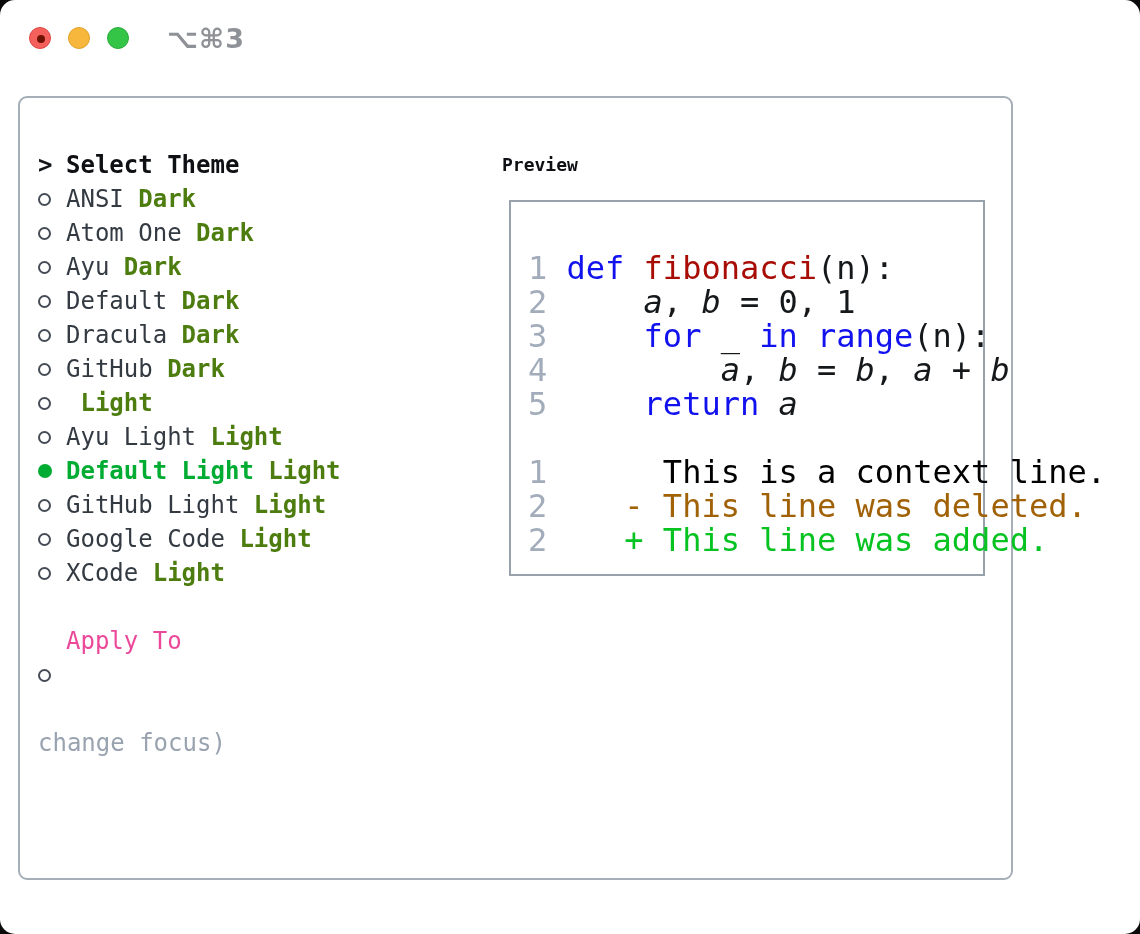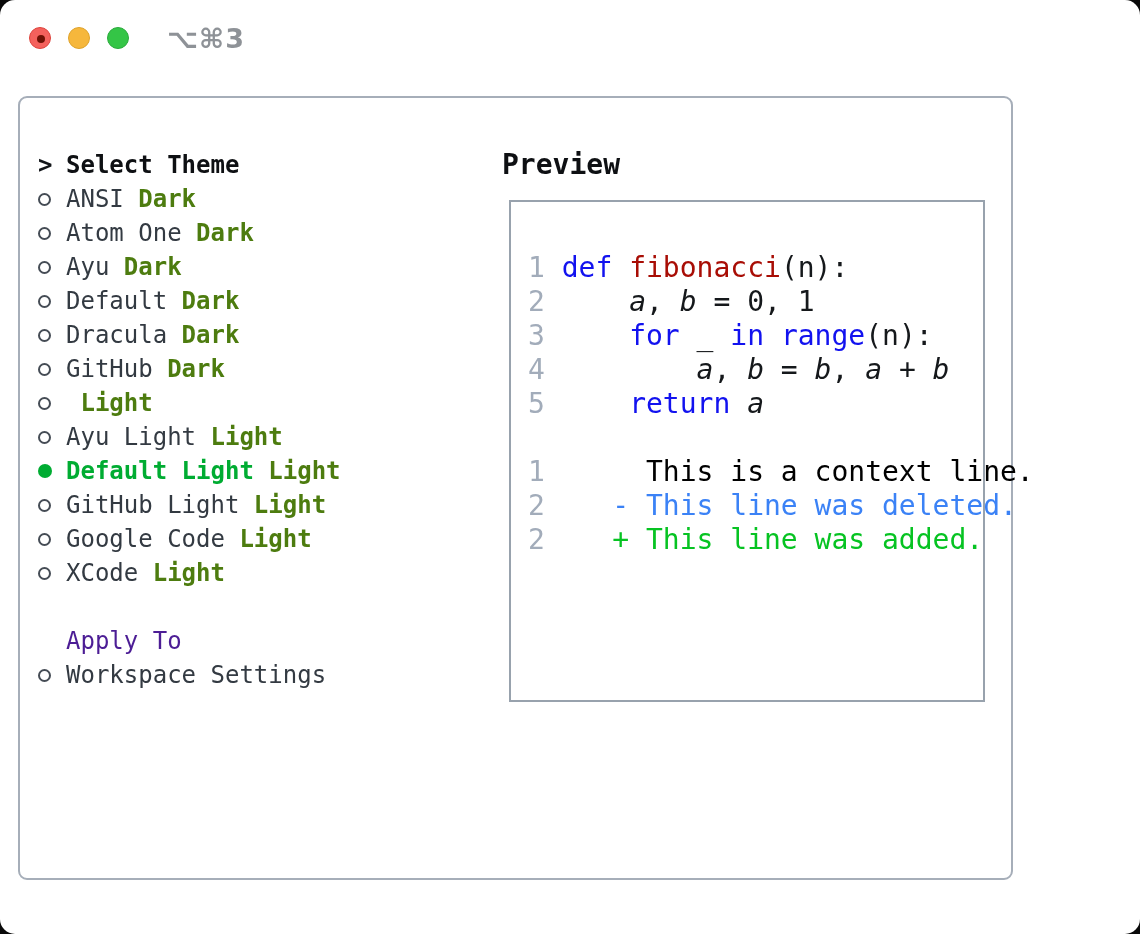--- a/index.html
+++ b/index.html
@@ -36,41 +36,41 @@
   .row{display:flex;height:34px;align-items:center;white-space:pre;}
   .marker-cell{width:28px;flex:0 0 28px;display:flex;align-items:center;}
   .caret{font-weight:700;color:#121519;}
   .hdr{font-weight:700;color:#0e1013;}
   .dot-radio{width:13px;height:13px;border:2px solid #454c55;border-radius:50%;box-sizing:border-box;}
   .dot-radio.on{width:14px;height:14px;background:#00ac32;border:none;}
   .nm{color:#333a42;}
   .nm.sel{color:#00ac32;font-weight:bold;}
   .vr{color:#4d7c0f;font-weight:bold;}
   .blank-row{height:34px;}
-  .apply-label{color:#4c1d95;text-align:center;}
+  .apply-label{color:#ec4899;text-align:center;}
   .hint{color:#99a3b0;}
   
   .preview-title{
     position:absolute;left:502px;top:148px;height:34px;line-height:34px;
-    font-size:28px;font-weight:700;color:#0e1013;
+    font-size:18px;font-weight:700;color:#0e1013;
   }
   .preview-box{
-    position:absolute;left:509px;top:200px;width:476px;height:502px;
+    position:absolute;left:509px;top:200px;width:476px;height:376px;
     border:2px solid #98a2ad;box-sizing:border-box;
     padding:49px 0 0 17px;
-    font-size:28px;line-height:34px;white-space:pre;
+    font-size:32px;line-height:34px;white-space:pre;
   }
   .code-line{height:34px;}
   .tok-num{color:#a2acba;}
   .tok-kw{color:#1212ef;}
   .tok-fn{color:#a80d05;}
   .tok-pln{color:#15181b;}
   .tok-var{color:#15181b;font-style:italic;}
   .tok-ctx{color:#000000;}
-  .tok-del{color:#3b82f6;margin-top:36px;}
+  .tok-del{color:#a16207;margin-top:36px;}
   .tok-add{color:#06c322;}
 </style>
 </head>
 <body>
 
 <div class="window">
 
   <div class="traffic">
     <div class="light light-red">
       <div class="dot"></div>
@@ -98,21 +98,22 @@
         <div class="row"><span class="marker-cell"><span class="dot-radio on"></span></span><span class="nm sel">Default Light</span><span class="vr"> Light</span></div>
         <div class="row"><span class="marker-cell"><span class="dot-radio"></span></span><span class="nm">GitHub Light</span><span class="vr"> Light</span></div>
         <div class="row"><span class="marker-cell"><span class="dot-radio"></span></span><span class="nm">Google Code</span><span class="vr"> Light</span></div>
         <div class="row"><span class="marker-cell"><span class="dot-radio"></span></span><span class="nm">XCode</span><span class="vr"> Light</span></div>
       </div>
     <div class="blank-row"></div>
     <div class="row">
       <span class="marker-cell"></span><span class="apply-label">Apply To</span>
     </div>
     <div id="apply-rows">
-        <div class="row"><span class="marker-cell"><span class="dot-radio"></span></span><span class="nm">Workspace Settings</span></div>
+        <div class="row"><span class="marker-cell"><span class="dot-radio"></span></span></div>
       </div>
     <div class="blank-row"></div>
+    <div class="row hint">change focus)</div>
   </div>
 
   <div class="preview-title">Preview</div>
   <div class="preview-box" id="preview-code"><div class="code-line"><span class="tok-num">1 </span><span class="tok-kw">def</span><span class="tok-pln"> </span><span class="tok-fn">fibonacci</span><span class="tok-pln">(n):</span></div><div class="code-line"><span class="tok-num">2 </span><span class="tok-pln">    </span><span class="tok-var">a</span><span class="tok-pln">, </span><span class="tok-var">b</span><span class="tok-pln"> = 0, 1</span></div><div class="code-line"><span class="tok-num">3 </span><span class="tok-pln">    </span><span class="tok-kw">for</span><span class="tok-pln"> _ </span><span class="tok-kw">in</span><span class="tok-pln"> </span><span class="tok-kw">range</span><span class="tok-pln">(n):</span></div><div class="code-line"><span class="tok-num">4 </span><span class="tok-pln">        </span><span class="tok-var">a</span><span class="tok-pln">, </span><span class="tok-var">b</span><span class="tok-pln"> = </span><span class="tok-var">b</span><span class="tok-pln">, </span><span class="tok-var">a</span><span class="tok-pln"> + </span><span class="tok-var">b</span></div><div class="code-line"><span class="tok-num">5 </span><span class="tok-pln">    </span><span class="tok-kw">return</span><span class="tok-pln"> </span><span class="tok-var">a</span></div><div class="code-line">&nbsp;</div><div class="code-line"><span class="tok-num">1 </span><span class="tok-ctx">     This is a context line.</span></div><div class="code-line"><span class="tok-num">2 </span><span class="tok-del">   - This line was deleted.</span></div><div class="code-line"><span class="tok-num">2 </span><span class="tok-add">   + This line was added.</span></div></div>
 
 </div>
 
 </body></html>

